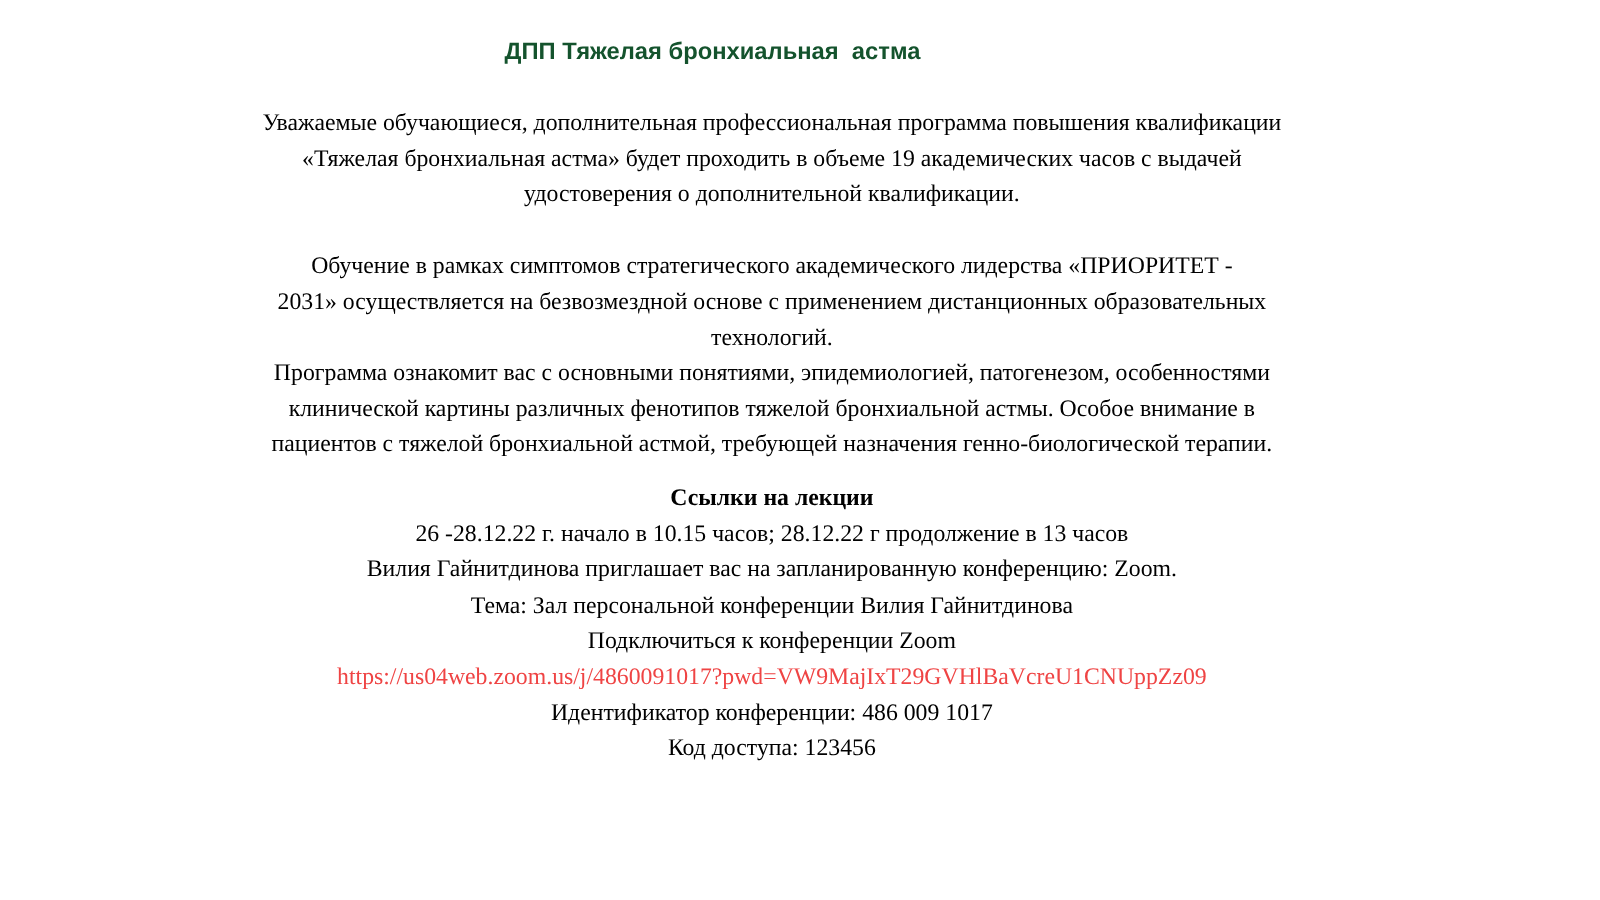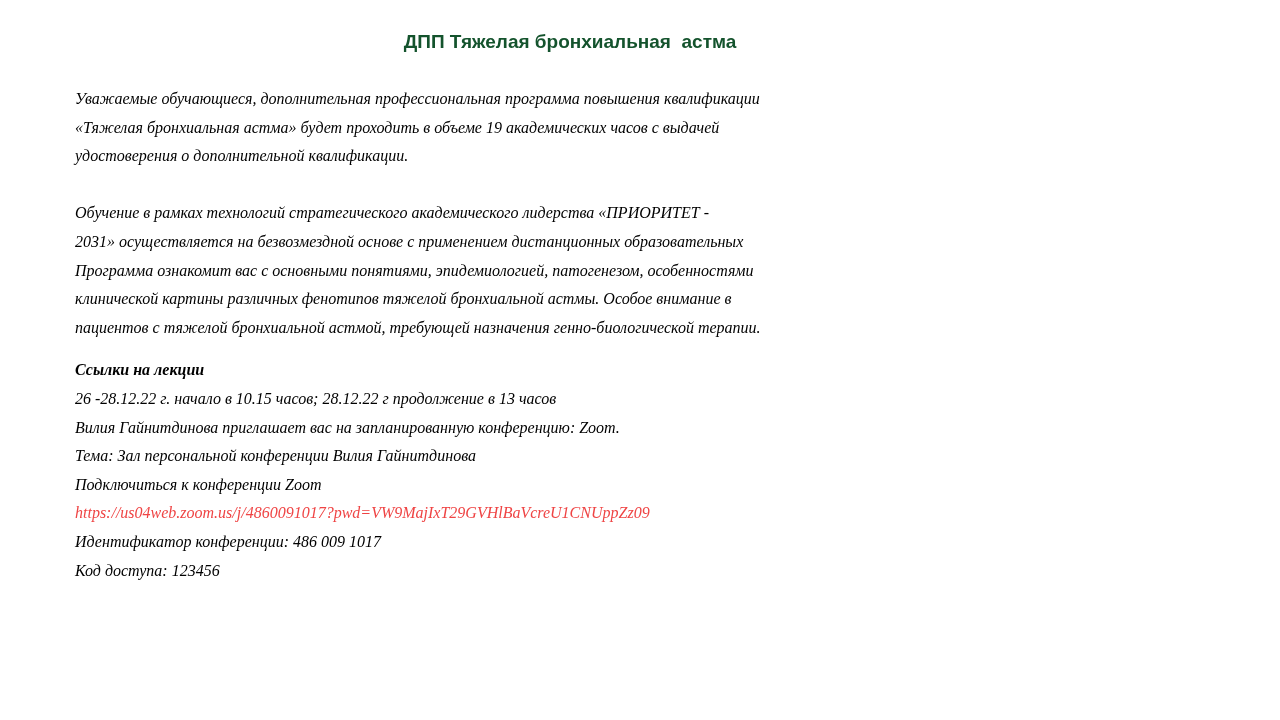--- a/index.html
+++ b/index.html
@@ -25,22 +25,22 @@
     font-family: "Liberation Sans", "DejaVu Sans", sans-serif;
     font-weight: bold;
     font-size: 19px;
     line-height: 23px;
     color: #ee1616;
     white-space: pre-wrap;
   }
   .body-text {
     margin-left: 75px;
     width: 1085px;
-    font-style: italic;
-    font-size: 16px;
+    text-align: center;
+    font-size: 19px;
     line-height: 28.6px;
   }
   .para { display: block; }
   .para .line { display: block; }
   .intro { margin-top: 32px; }
   .priority { margin-top: 28.6px; }
   .description { margin-top: 0; }
   .lectures { margin-top: 14px; }
   .lectures-heading {
     font-weight: bold;
@@ -63,22 +63,23 @@
 
   <div class="body-text">
 
     <p class="para intro">
       <span class="line">Уважаемые обучающиеся, дополнительная профессиональная программа повышения квалификации</span>
       <span class="line">«Тяжелая бронхиальная астма» будет проходить в объеме 19 академических часов с выдачей</span>
       <span class="line">удостоверения о дополнительной квалификации.</span>
     </p>
 
     <p class="para priority">
-      <span class="line">Обучение в рамках технологий стратегического академического лидерства «ПРИОРИТЕТ -</span>
+      <span class="line">Обучение в рамках симптомов стратегического академического лидерства «ПРИОРИТЕТ -</span>
       <span class="line">2031» осуществляется на безвозмездной основе с применением дистанционных образовательных</span>
+      <span class="line">технологий.</span>
     </p>
 
     <p class="para description">
       <span class="line">Программа ознакомит вас с основными понятиями, эпидемиологией, патогенезом, особенностями</span>
       <span class="line">клинической картины различных фенотипов тяжелой бронхиальной астмы. Особое внимание в</span>
       <span class="line">пациентов с тяжелой бронхиальной астмой, требующей назначения генно-биологической терапии.</span>
     </p>
 
     <div class="lectures">
       <span class="lectures-heading">Ссылки на лекции</span>

